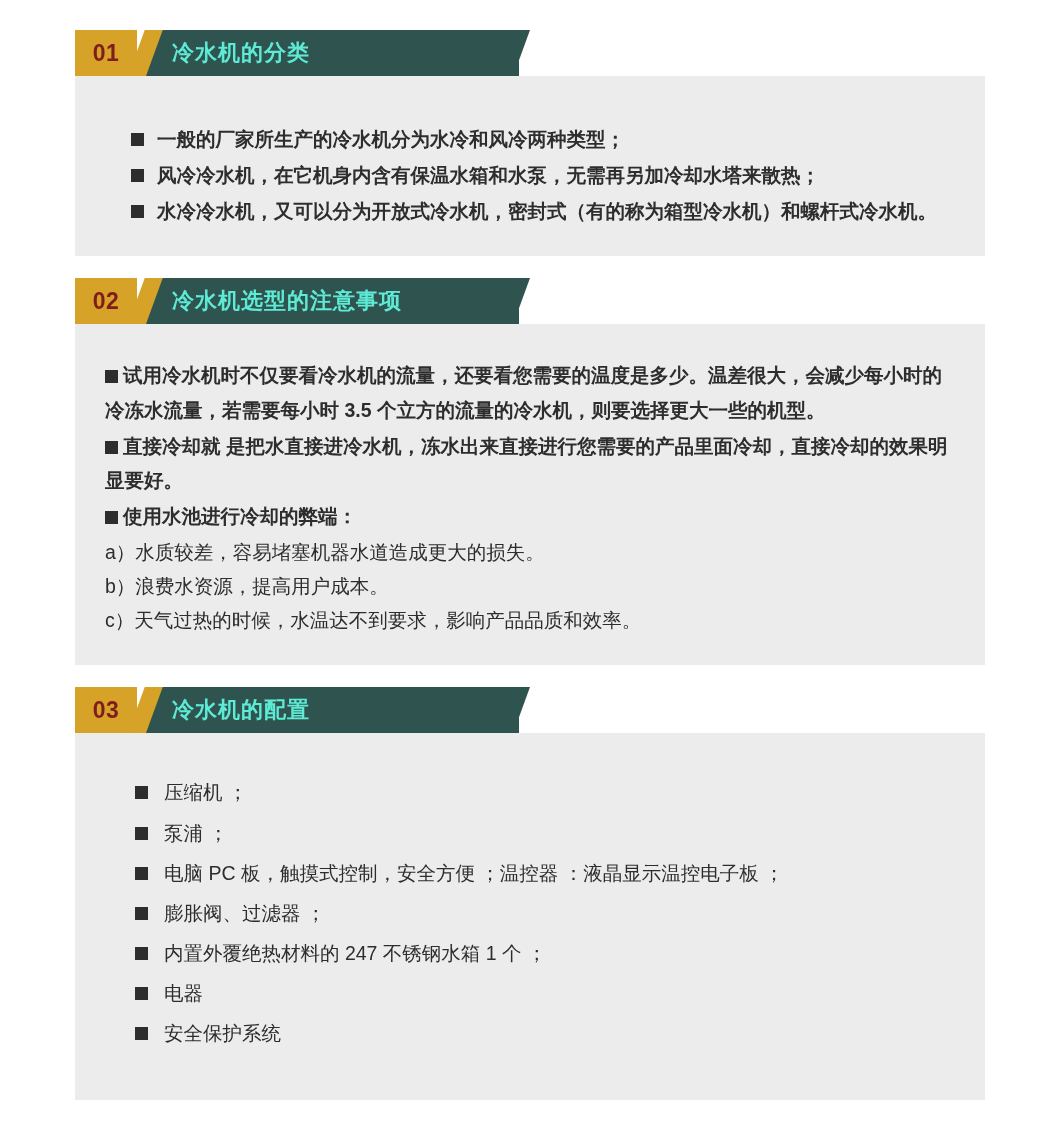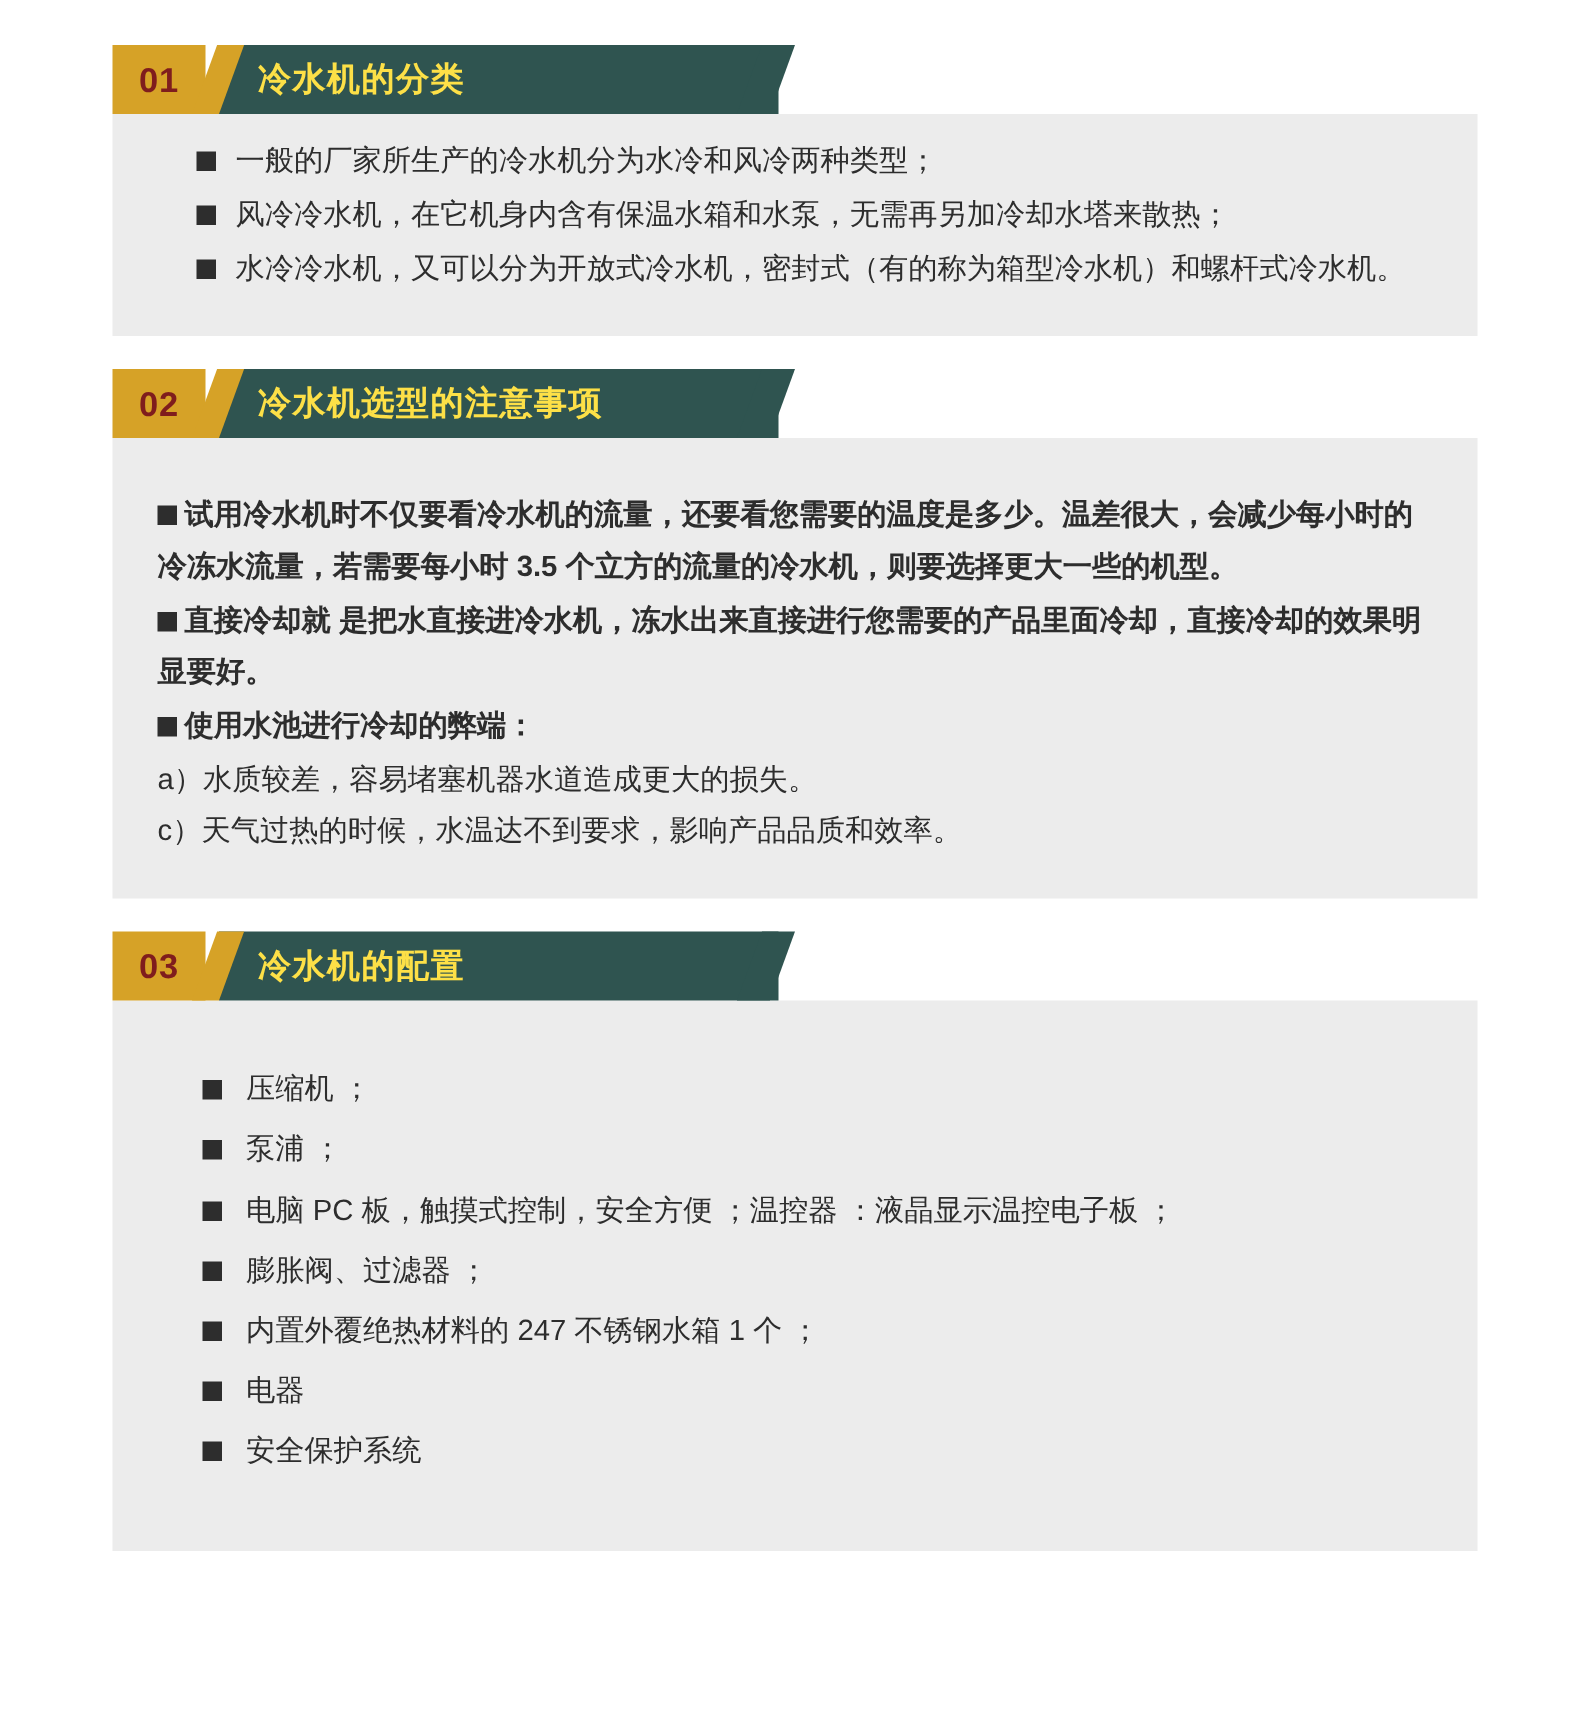--- a/index.html
+++ b/index.html
@@ -60,21 +60,21 @@
   .sec-title-wrap {
     position: relative;
     flex: 1 1 auto;
     background: #2f5450;
     display: flex;
     align-items: center;
     padding-left: 26px;
     overflow: visible;
   }
   .sec-title {
-    color: #fde047;
+    color: #5eead4;
     font-size: 22px;
     font-weight: bold;
     letter-spacing: 1px;
     white-space: nowrap;
   }
   .sec-tail {
     width: 22px;
     flex: none;
     background: #2f5450;
     transform: skewX(-20deg);
@@ -85,22 +85,23 @@
   
   .sec-body {
     background: #ececec;
     padding: 34px 30px 28px 30px;
     box-sizing: border-box;
     font-size: 19.5px;
     line-height: 1.75;
     color: #2d2d2d;
   }
   .sec-body.first {
-    padding-top: 14px;
+    padding-top: 46px;
     padding-bottom: 26px;
+    font-weight: bold;
   }
 
   .bullet-line {
     display: flex;
     align-items: flex-start;
     margin: 0 0 2px 0;
   }
   .bullet-sq {
     flex: none;
     width: 13px;
@@ -182,20 +183,21 @@
       <div class="sec-title-wrap">
         <span class="sec-title">冷水机选型的注意事项</span>
       </div>
       <div class="sec-tail"></div>
     </div>
     <div class="sec-body">
       <p class="para"><span class="inline-sq"></span><span>试用冷水机时不仅要看冷水机的流量，还要看您需要的温度是多少。温差很大，会减少每小时的冷冻水流量，若需要每小时 3.5 个立方的流量的冷水机，则要选择更大一些的机型。</span></p>
       <p class="para"><span class="inline-sq"></span><span>直接冷却就  是把水直接进冷水机，冻水出来直接进行您需要的产品里面冷却，直接冷却的效果明显要好。</span></p>
       <p class="para"><span class="inline-sq"></span><span>使用水池进行冷却的弊端：</span></p>
       <p class="sub-line">a）水质较差，容易堵塞机器水道造成更大的损失。</p>
+      <p class="sub-line">b）浪费水资源，提高用户成本。</p>
       <p class="sub-line">c）天气过热的时候，水温达不到要求，影响产品品质和效率。</p>
     </div>
   </div>
 
   <div class="section" style="margin-top:22px;">
     <div class="sec-header">
       <div class="sec-num">03</div>
       <div class="sec-num-skew"></div>
       <div class="sec-title-wrap">
         <span class="sec-title">冷水机的配置</span>

